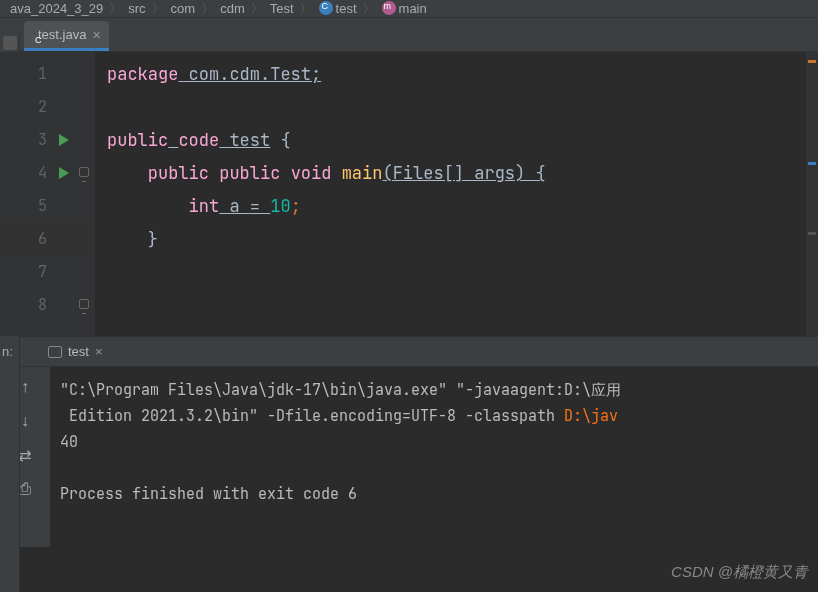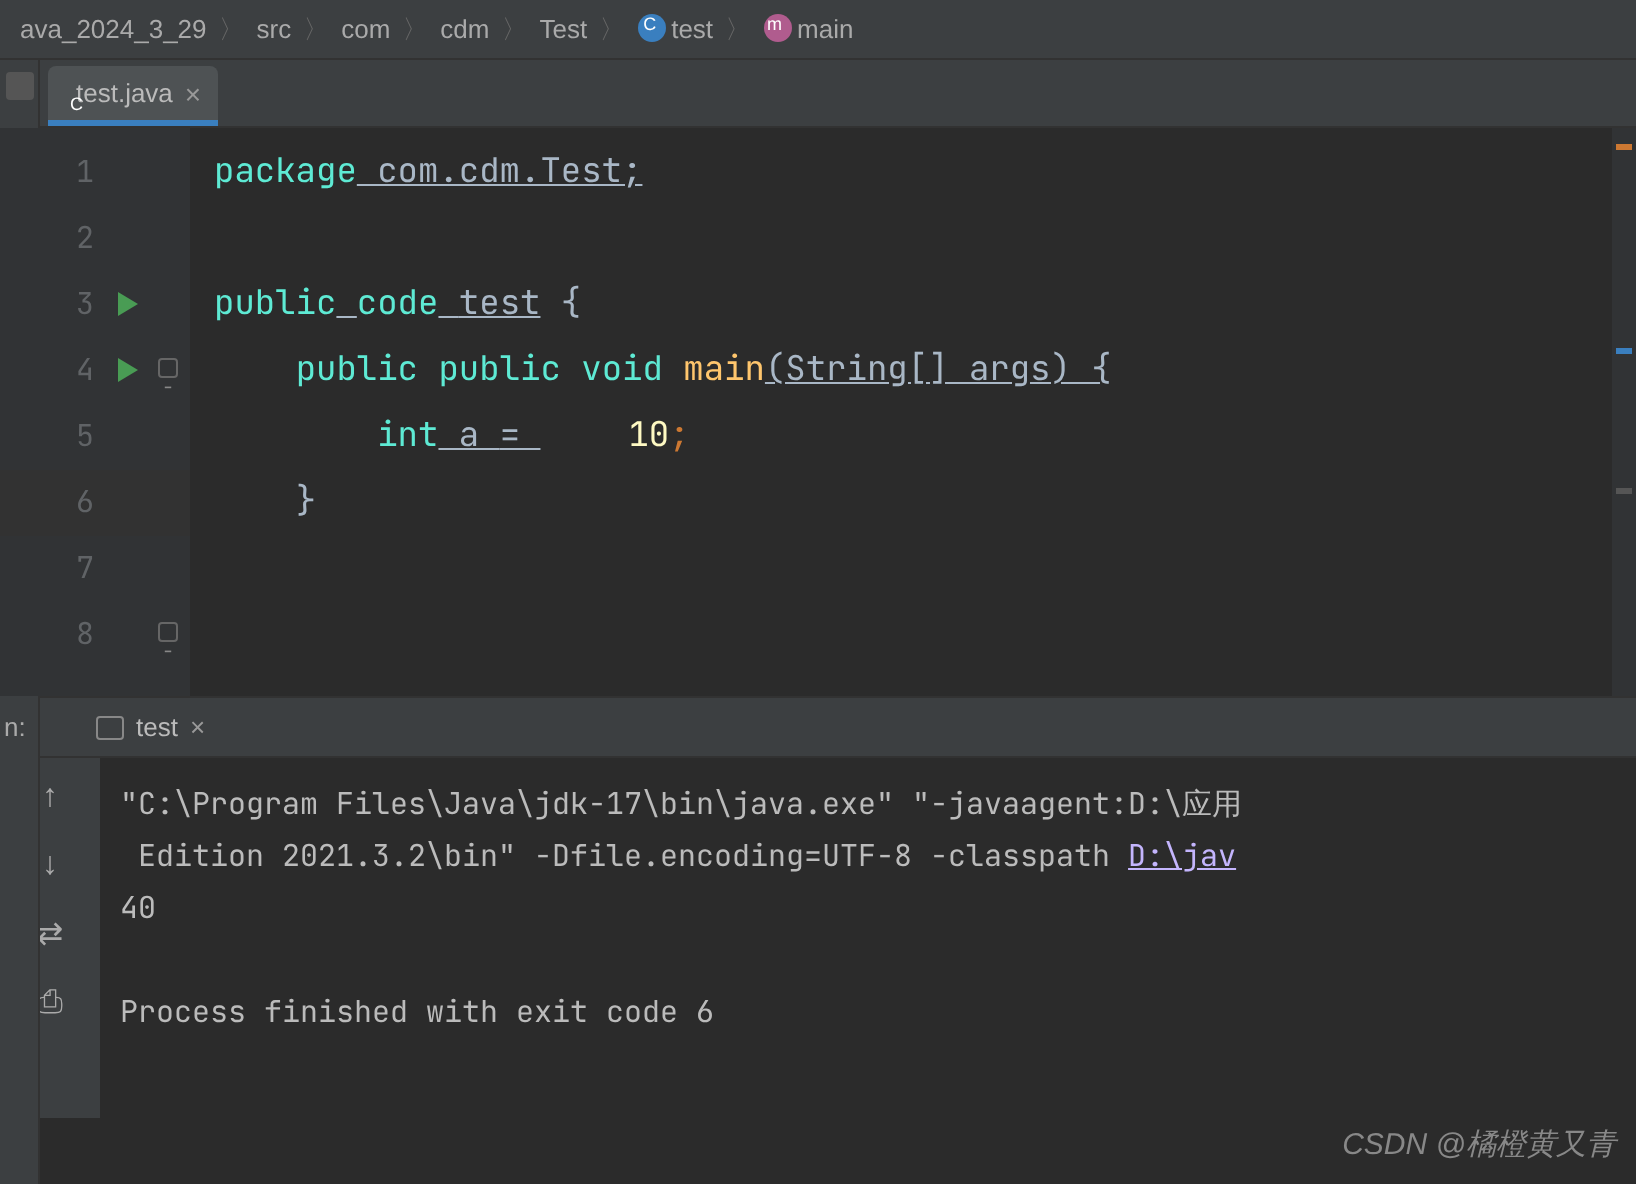--- a/index.html
+++ b/index.html
@@ -7,21 +7,21 @@
     width: 818px; height: 592px;
     background: #2b2b2b;
     font-family: "Segoe UI", sans-serif;
     font-size: 13px;
     color: #bbbbbb;
     overflow: hidden;
     position: relative;
   }
   
   .breadcrumb {
-    height: 30px;
+    height: 18px;
     background: #3c3f41;
     display: flex; align-items: center;
     padding: 0 6px;
     border-bottom: 1px solid #323232;
     color: #aaaaaa;
   }
   .crumb { padding: 0 4px; cursor: pointer; }
   .sep { color: #666; padding: 0 2px; }
   .crumb .ci { display:inline-block; width:14px; height:14px; vertical-align:-2px; margin-right:3px; border-radius:50%; }
   .ci.file { background:#3a7fbf; position:relative; }
@@ -88,24 +88,24 @@
   .code {
     flex:1;
     padding-top:6px;
     font-family:"JetBrains Mono","Consolas",monospace;
     font-size:17px;
     line-height:33px;
     padding-left:12px;
   }
   .ln { height:33px; white-space:pre; }
   .hl-line { background:#323232; }
-  .kw { color:#5eead4; }
+  .kw { color:#f9a8d4; }
   .id { color:#a9b7c6;text-decoration:underline; }
   .fn { color:#ffc66d; }
-  .num { color:#fef9c3;margin-left:44px; }
+  .num { color:#14b8a6; }
   .punc { color:#a9b7c6; }
   .semi { color:#cc7832; }
   .field { color:#9876aa; font-style:italic; }
   .cursor { border-left:1px solid #bbb; }
   .rightstrip {
     width:12px; background:#313335;
     position:relative;
   }
   .rightstrip .mk { position:absolute; right:2px; width:8px; height:3px; background:#cc7832; }
   .runbar {
@@ -129,21 +129,21 @@
   .tool { width:20px; height:20px; color:#aaa; display:flex; align-items:center; justify-content:center; font-size:16px; cursor:pointer; }
   .console {
     flex:1;
     font-family:"JetBrains Mono","Consolas",monospace;
     font-size:15px;
     line-height:26px;
     color:#bbbbbb;
     padding:10px 10px;
     white-space:pre-wrap;
   }
-  .console .link { color:#c4b5fd; text-decoration:underline; }
+  .console .link { color:#f97316; }
   .watermark {
     position:absolute; right:10px; bottom:10px;
     color:#888; font-size:15px;font-style:italic;
   }
 </style>
 </head>
 <body>
 
 <div class="breadcrumb">
   <span class="crumb">ava_2024_3_29</span>
@@ -183,21 +183,21 @@
     <div class="gline"><span>4</span><span class="run-ic"></span><span class="fold"></span></div>
     <div class="gline"><span>5</span></div>
     <div class="gline hl-line"><span>6</span></div>
     <div class="gline"><span>7</span></div>
     <div class="gline"><span>8</span><span class="fold"></span></div>
   </div>
   <div class="code">
     <div class="ln"><span class="kw">package</span><span class="id"> com.cdm.Test;</span></div>
     <div class="ln"></div>
     <div class="ln"><span class="kw">public</span><span class="id"> </span><span class="kw">code</span><span class="id"> </span><span class="id">test</span><span class="punc"> {</span></div>
-    <div class="ln"><span>    </span><span class="kw">public</span><span> </span><span class="kw">public</span><span> </span><span class="kw">void</span><span> </span><span class="fn">main</span><span class="id">(String[] args) {</span></div>
+    <div class="ln"><span>    </span><span class="kw">public</span><span> </span><span class="kw">public</span><span> </span><span class="kw">void</span><span> </span><span class="fn">main</span><span class="id">(Files[] args) {</span></div>
     <div class="ln"><span>        </span><span class="kw">int</span><span class="id"> a </span><span class="id">= </span><span class="num">10</span><span class="semi">;</span></div>
     <div class="ln"><span>    </span><span class="punc">}</span></div>
   </div>
   <div class="rightstrip">
     <div class="mk" style="top:8px"></div>
     <div class="mk" style="top:110px;background:#3a7fbf"></div>
     <div class="mk" style="top:180px;background:#555"></div>
   </div>
 </div>
 

